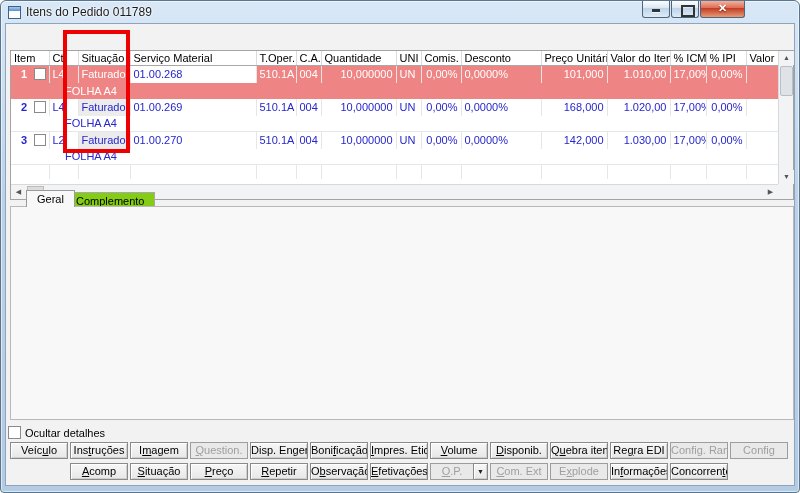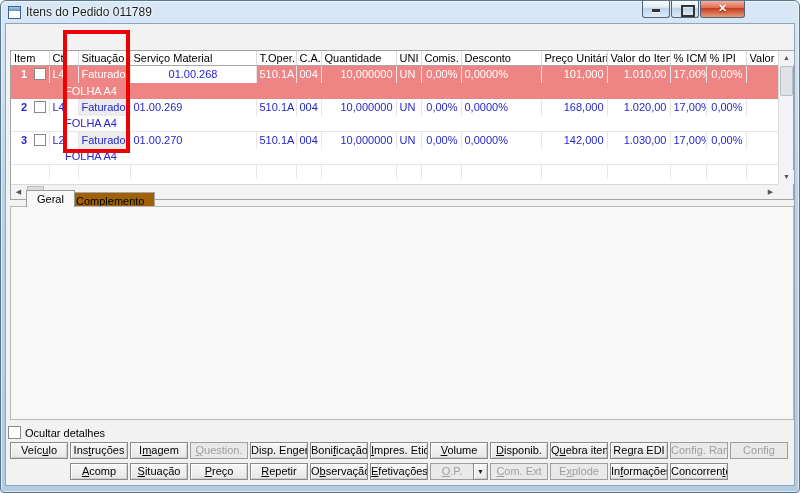--- a/index.html
+++ b/index.html
@@ -35,21 +35,21 @@
   .gridbox { position:absolute; left:4px; top:6px; width:784px; height:150px; background:#fff; border:1px solid #a3a3a3;margin-top:20px; }
   table.grid { border-collapse:collapse; table-layout:fixed; width:767px; background:#fff; }
   .grid th { font-weight:normal; text-align:left; padding:1px 3px; height:14px;
     border-right:1px solid #dcdcdc; border-bottom:1px solid #a8a8a8; background:#fff; color:#000;
     overflow:hidden; white-space:nowrap; }
   .grid td { padding:1px 3px; height:17px; border-right:1px solid #e6e6e6; color:#2626cc;
     overflow:hidden; white-space:nowrap; }
   .grid td.r { text-align:right; }
   .grid tr.descrow td { border-right:none; border-bottom:1px solid #e2e8ee; padding-left:54px; height:16px; }
   .grid tr.sel td { background:#ee8484; color:#fff; }
-  .grid tr.sel td.editcell { background:#fff; color:#2424cc;text-align:center; }
+  .grid tr.sel td.editcell { background:#fff; color:#2424cc; }
   .grid tr.descrow.sel td { border-bottom:none; }
   .grid td.graycell { background:#ececec; }
   .itemcell { display:flex; align-items:center; justify-content:space-between; padding-left:7px; }
   .rownum { font-weight:bold; }
   .cbx { width:12px; height:12px; background:#fff; border:1px solid #8a8a8a; display:inline-block; }
   .grid tr.filler td { height:14px; color:transparent; }
 
   
   .vscroll { position:absolute; right:0; top:0; width:15px; bottom:15px; background:#f1f3f5; border-left:1px solid #d9d9d9; }
   .sb-arrow { position:absolute; left:0; width:15px; height:14px; color:#555; font-size:7px; text-align:center; line-height:14px; background:#f1f3f5; }
@@ -57,21 +57,21 @@
   .hscroll { position:absolute; left:0; bottom:0; right:15px; height:15px; background:#f1f3f5; border-top:1px solid #d9d9d9; }
   .hthumb { position:absolute; left:16px; top:1px; width:17px; height:12px; background:#dcdcdc; border:1px solid #bcbcbc; }
   .corner { position:absolute; right:0; bottom:0; width:15px; height:15px; background:#f1f3f5; }
 
   
   .redrect { position:absolute; left:57px; top:6px; width:67px; height:123px; border:4px solid #ee0000; z-index:20; }
 
   
   .tab { position:absolute; height:17px; padding:2px 10px 0 10px; font-size:11px; color:#000; }
   .tab.active { background:#f8f8f8; border:1px solid #9a9a9a; border-bottom:none; z-index:3; }
-  .tab.inactive { background:#a16207; border:1px solid #a8a8a8; border-bottom:none; height:15px; margin-top:2px; }
+  .tab.inactive { background:#84cc16; border:1px solid #a8a8a8; border-bottom:none; height:15px; margin-top:2px; }
   .tabpage { position:absolute; left:4px; top:182px; width:784px; height:214px; background:#f8f8f8; border:1px solid #b9b9b9; z-index:1; }
 
   .lbl { position:absolute; color:#000; white-space:nowrap; }
   .lbl.gray { color:#98a4ae; }
   .val { position:absolute; white-space:nowrap; }
   .blue { color:#1616d6; }
   .tbox { position:absolute; height:16px; background:#fff; border:1px solid #8298ad; padding:1px 3px; color:#1616d6; white-space:nowrap; overflow:hidden; }
   .tbox.black { color:#000; }
   .tbox.dis { background:#e9e9e9; }
   .tbox.r { text-align:right; }

